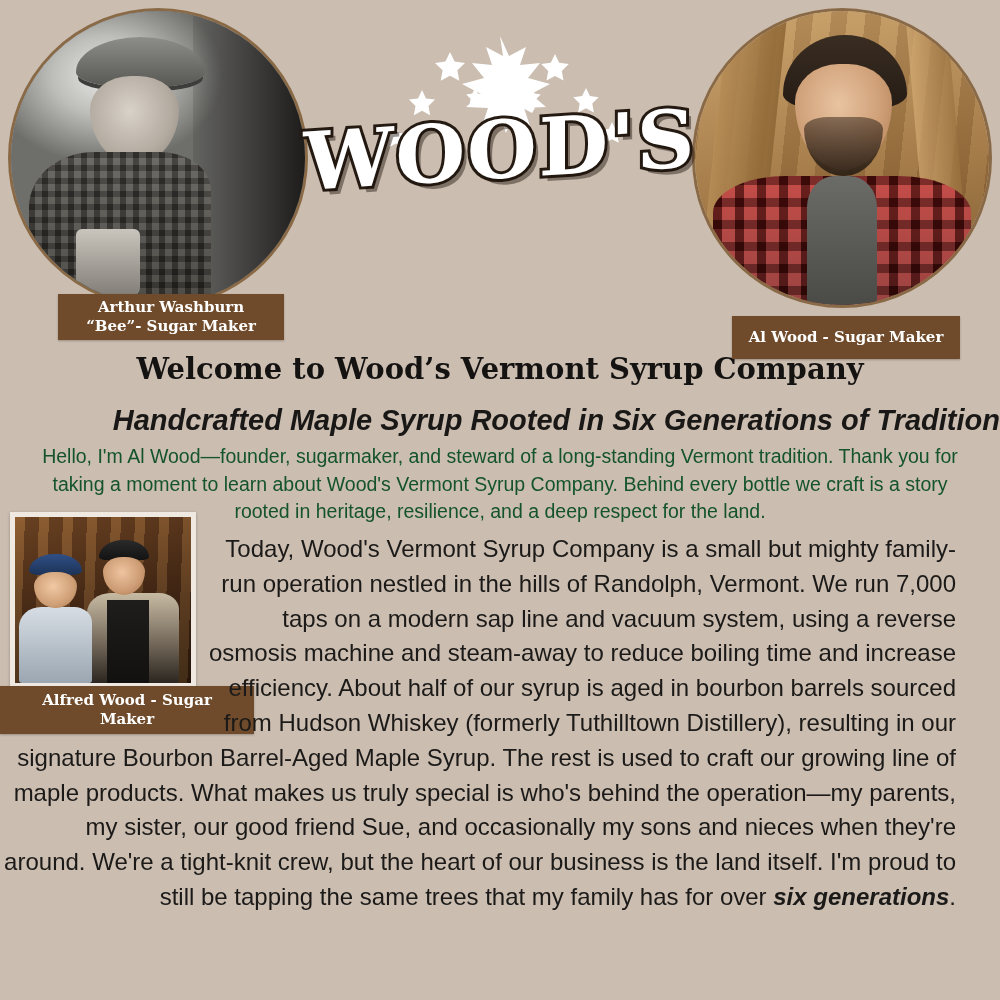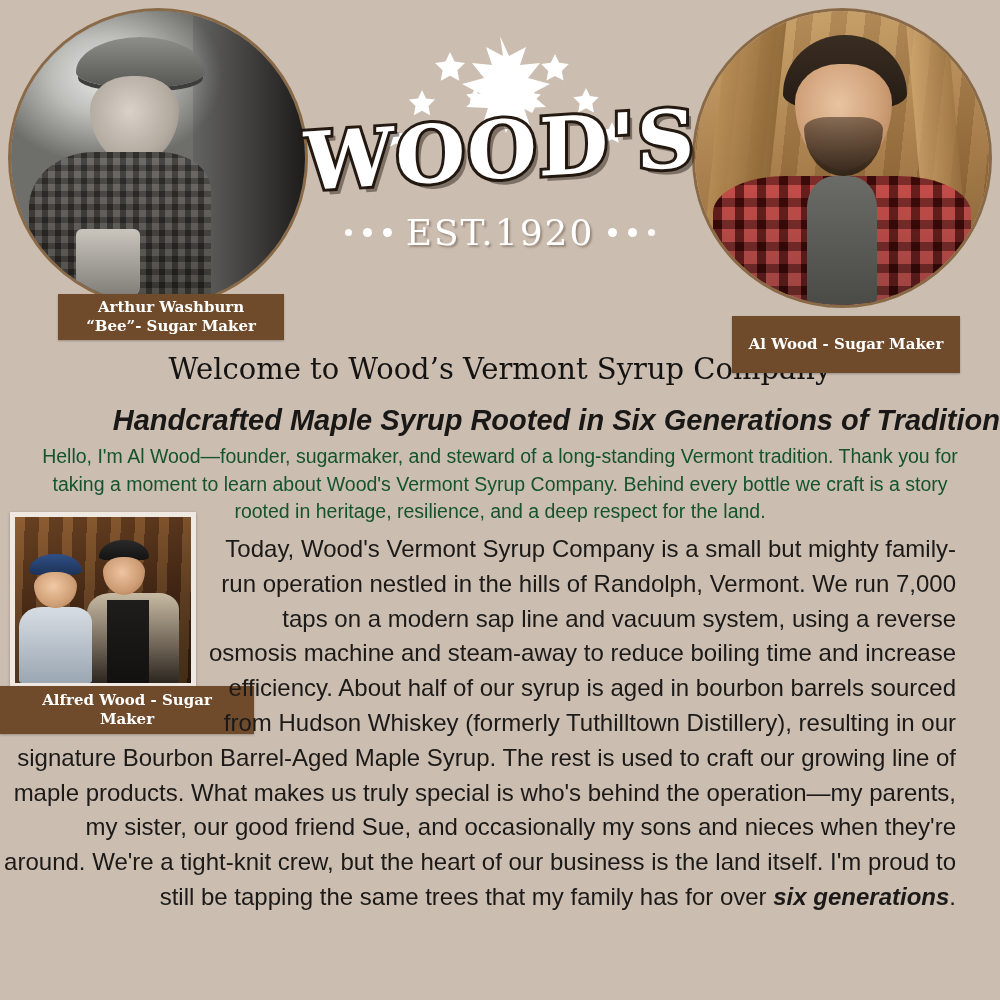--- a/index.html
+++ b/index.html
@@ -253,36 +253,36 @@
   }
   .caption-left {
     left: 58px;
     top: 294px;
     width: 190px;
   }
   .caption-right {
     right: 40px;
     top: 316px;
     width: 208px;
-    padding: 19px 10px;
+    padding: 12px 10px;
   }
   .caption-third {
     left: 0;
     top: 686px;
     width: 206px;
     padding: 5px 24px;
     font-size: 15px;
   }
 
   
   .welcome {
     margin: 4px 0 0 0;
     text-align: center;
     font-family: "DejaVu Serif", serif;
-    font-weight: normal;
+    font-weight: bold;
     font-size: 29px;
     color: #141312;
   }
   .tagline {
     margin: 18px 0 0 0;
     text-align: right;
     font-family: Liberation Sans, sans-serif;
     font-weight: bold;
     font-style: italic;
     font-size: 29px;
@@ -444,33 +444,20 @@
           <path d="M96 96 l3.4 7.1 7.7 1 -5.6 5.4 1.4 7.8 -6.9 -3.7 -6.9 3.7 1.4 -7.8 -5.6 -5.4 7.7 -1z"></path>
           <path d="M255 24 l4.2 8.8 9.6 1.3 -7 6.8 1.7 9.7 -8.5 -4.6 -8.5 4.6 1.7 -9.7 -7 -6.8 9.6 -1.3z"></path>
           <path d="M286 58 l3.9 8.1 8.8 1.2 -6.4 6.2 1.6 8.9 -7.9 -4.2 -7.9 4.2 1.6 -8.9 -6.4 -6.2 8.8 -1.2z"></path>
           <path d="M312 92 l3.3 6.9 7.5 1 -5.4 5.3 1.3 7.6 -6.7 -3.6 -6.7 3.6 1.3 -7.6 -5.4 -5.3 7.5 -1z"></path>
           <path d="M175 58 l2.7 5.6 6.1 .8 -4.4 4.3 1.1 6.1 -5.5 -2.9 -5.5 2.9 1.1 -6.1 -4.4 -4.3 6.1 -.8z"></path>
           <path d="M232 58 l2.7 5.6 6.1 .8 -4.4 4.3 1.1 6.1 -5.5 -2.9 -5.5 2.9 1.1 -6.1 -4.4 -4.3 6.1 -.8z"></path>
         </g>
       </g>
     </svg>
     <div class="logo-word">WOOD'S</div>
-    <div class="est-row">
-      <span class="dots">
-          <i class="sm"></i>
-          <i></i>
-          <i></i>
-        </span>
-      <span class="est-text">EST.1920</span>
-      <span class="dots">
-          <i></i>
-          <i></i>
-          <i class="sm"></i>
-        </span>
-    </div>
   </div>
 
   <div class="caption caption-left">Arthur Washburn “Bee”- Sugar Maker</div>
   <div class="caption caption-right">Al Wood - Sugar Maker</div>
 </div>
 
 <h1 class="welcome">Welcome to Wood’s Vermont Syrup Company</h1>
 <h2 class="tagline">Handcrafted Maple Syrup Rooted in Six Generations of Tradition</h2>
 <p class="intro">Hello, I'm Al Wood—founder, sugarmaker, and steward of a long-standing Vermont tradition. Thank you for taking a moment to learn about Wood's Vermont Syrup Company. Behind every bottle we craft is a story rooted in heritage, resilience, and a deep respect for the land.</p>
 

